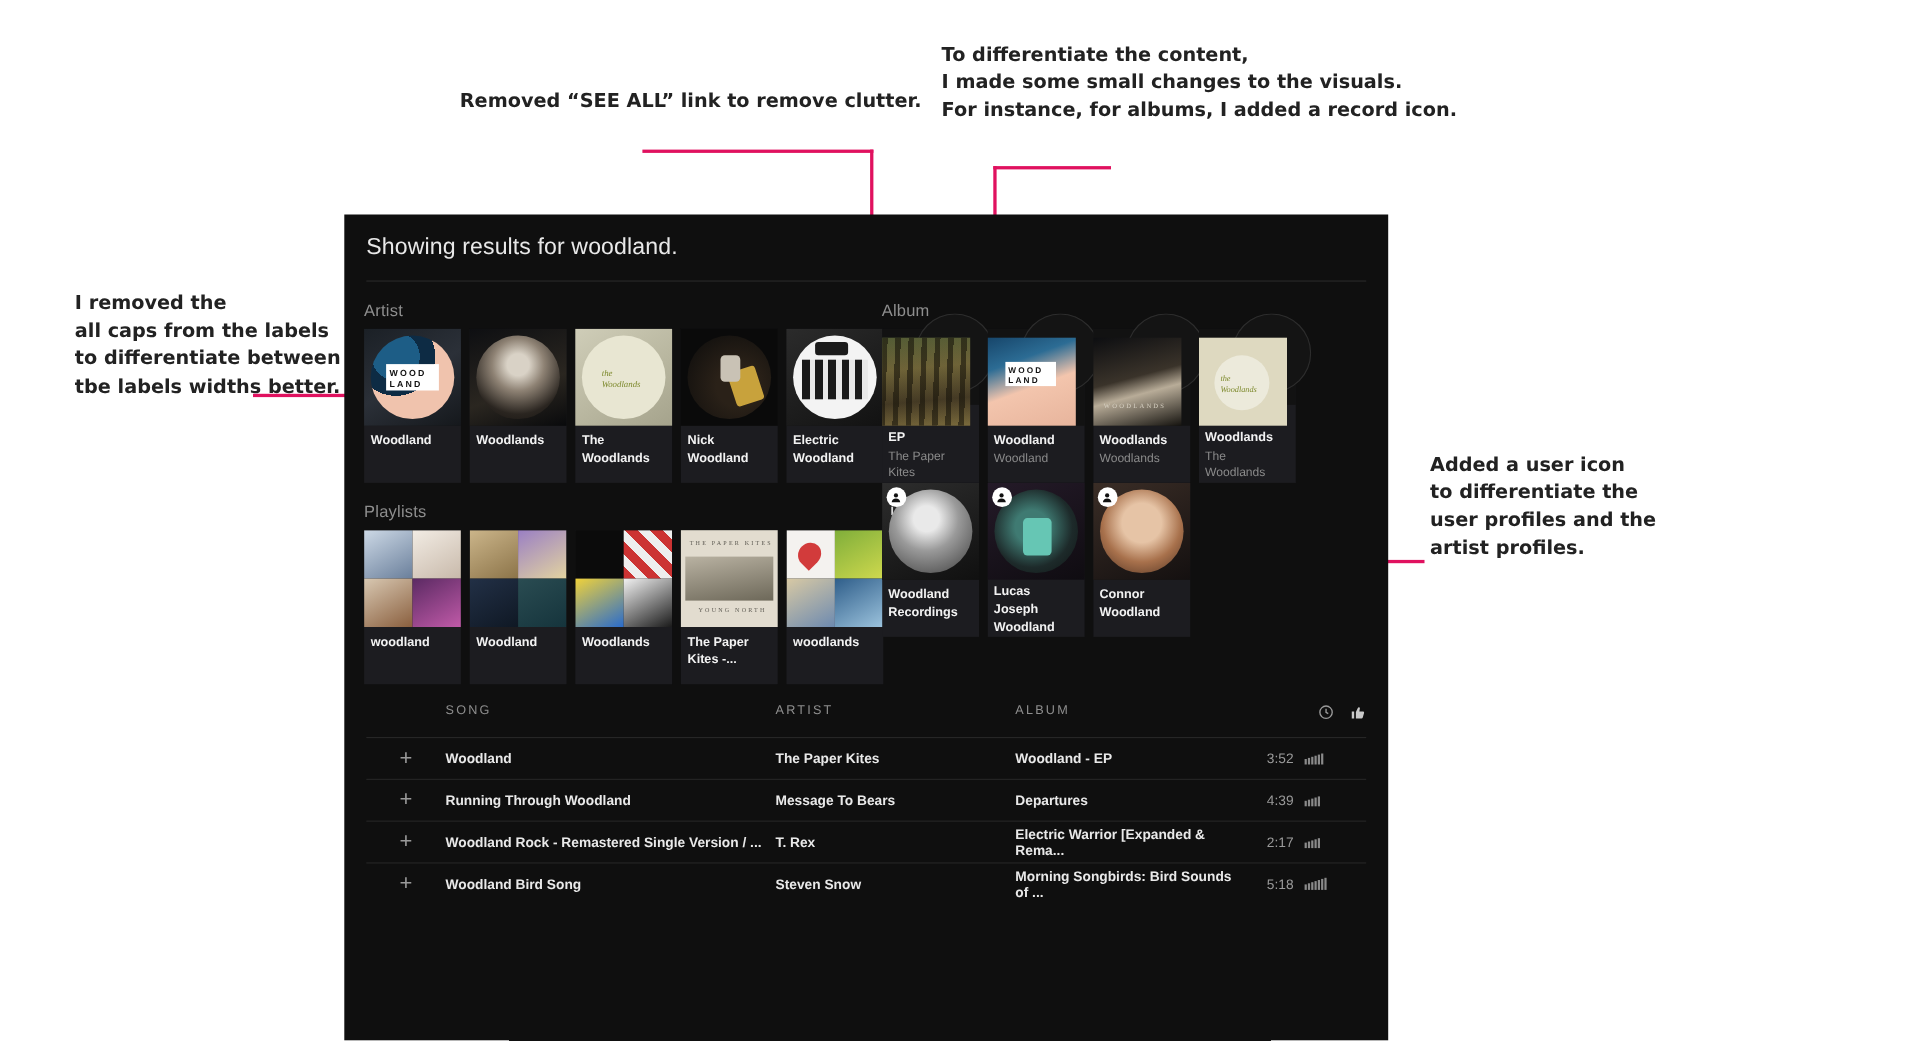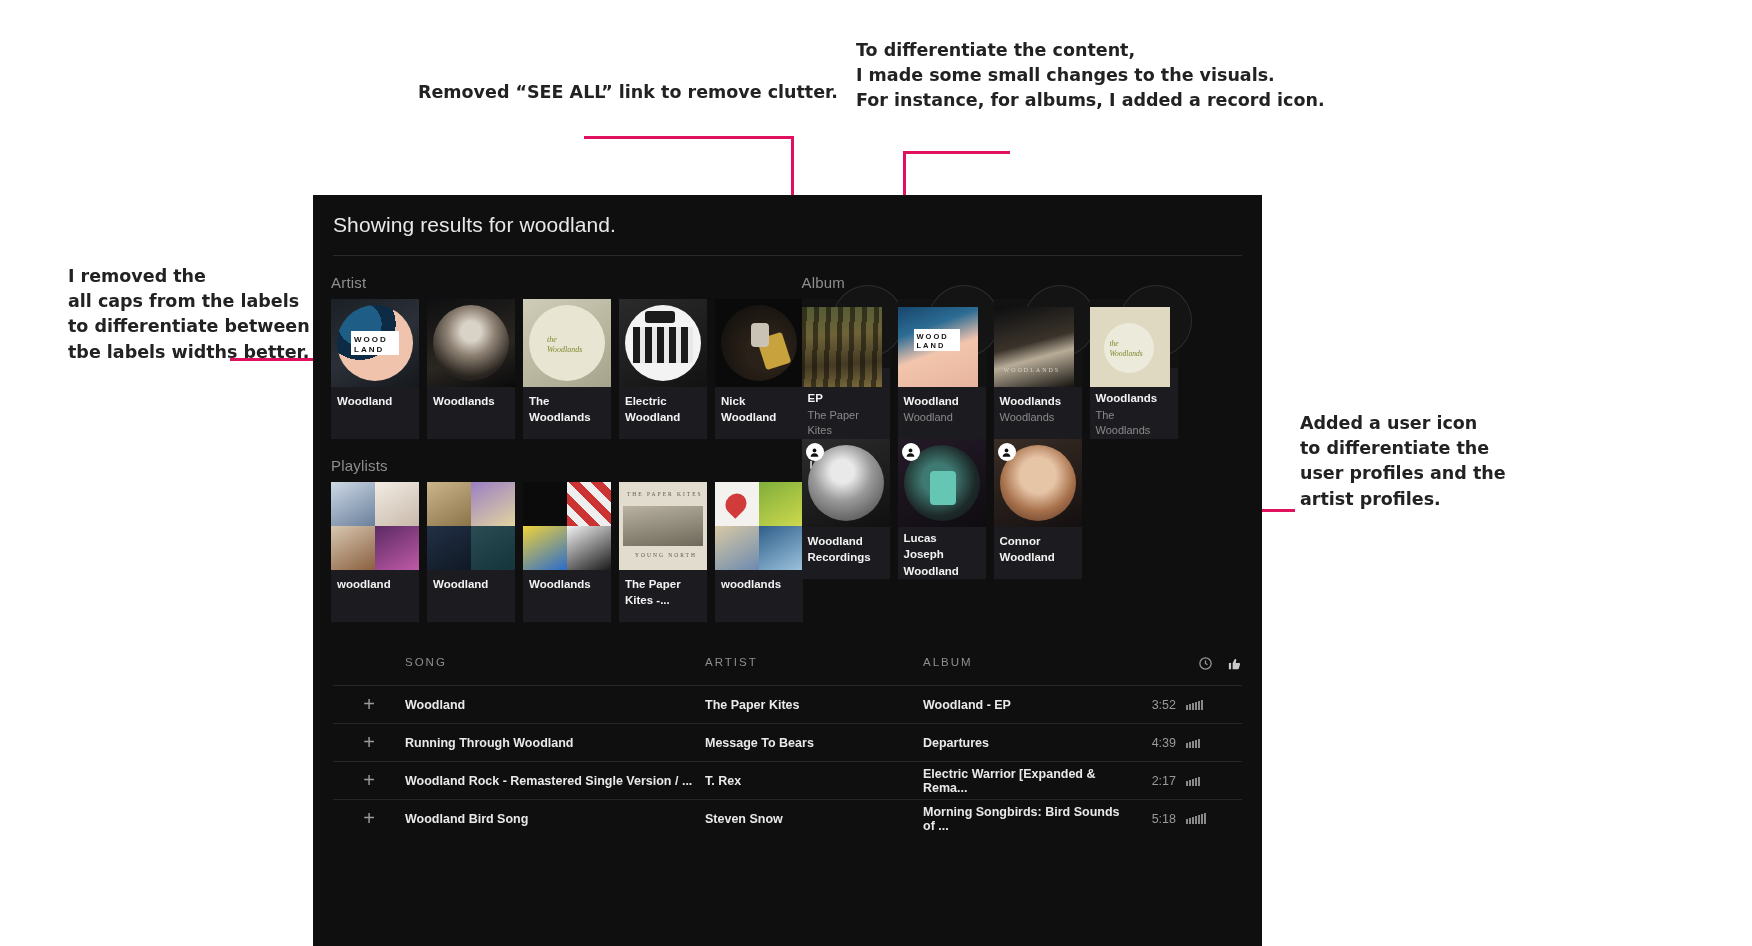--- a/index.html
+++ b/index.html
@@ -111,21 +111,21 @@
     position:absolute;left:0;top:8px;width:80px;height:80px;overflow:hidden;
   }
   
   .pbadge{
     position:absolute;left:4px;top:4px;width:18px;height:18px;border-radius:50%;
     background:#ffffff;display:flex;align-items:center;justify-content:center;z-index:5;
   }
   .pbadge svg{width:11px;height:11px;display:block;}
 
   
-  #tracks{ padding:18px 20px 0 20px;margin-top:16px; }
+  #tracks{ padding:18px 20px 0 20px; }
   .t-head{ display:flex; color:#8e8e8e; font-size:11.5px; letter-spacing:2px; padding:0 0 12px 0; }
   .t-row{
     display:flex;align-items:center;
     border-top:1px solid #262626;
     height:37px;
     color:#e9e9e9;font-size:12.5px;font-weight:bold;
   }
   .c-plus{width:72px;display:flex;justify-content:center;color:#9a9a9a;font-size:20px;font-weight:300;}
   .c-song{width:300px;}
   .c-art{width:218px;}
@@ -211,41 +211,41 @@
               <div style="position:absolute;left:18px;top:30px;color:#7e8a2e;font-size:8px;font-style:italic;font-family:'Liberation Serif',serif;line-height:1.3;">the<br>Woodlands</div>
             </div>
           </div>
           <div class="card-meta">
             <div class="card-title">The Woodlands</div>
           </div>
         </div>
 
         <div class="card tall">
           <div class="art">
+            <div class="art-inner" style="background:#0a0a0a;"></div>
+            <div class="circ" style="background:radial-gradient(circle at 60% 60%, #2a2118 0 30%, #0b0b0b 100%);">
+              <div style="position:absolute;left:40px;top:30px;width:26px;height:32px;background:#c8a23c;transform:rotate(-18deg);border-radius:3px;"></div>
+              <div style="position:absolute;left:30px;top:18px;width:18px;height:24px;background:#c9c2b5;border-radius:4px;"></div>
+            </div>
+          </div>
+          <div class="card-meta">
+            <div class="card-title">Nick Woodland</div>
+          </div>
+        </div>
+
+        <div class="card tall">
+          <div class="art">
             <div class="art-inner" style="background:linear-gradient(150deg,#2b2b2b 0%,#121212 100%);"></div>
             <div class="circ" style="background:#f3f3f3;">
               <div style="position:absolute;left:8px;top:22px;width:60px;height:36px;background:repeating-linear-gradient(90deg,#1a1a1a 0 7px,#e8e8e8 7px 12px);"></div>
               <div style="position:absolute;left:20px;top:6px;width:30px;height:12px;background:#1b1b1b;border-radius:3px;"></div>
             </div>
           </div>
           <div class="card-meta">
             <div class="card-title">Electric Woodland</div>
-          </div>
-        </div>
-
-        <div class="card tall">
-          <div class="art">
-            <div class="art-inner" style="background:#0a0a0a;"></div>
-            <div class="circ" style="background:radial-gradient(circle at 60% 60%, #2a2118 0 30%, #0b0b0b 100%);">
-              <div style="position:absolute;left:40px;top:30px;width:26px;height:32px;background:#c8a23c;transform:rotate(-18deg);border-radius:3px;"></div>
-              <div style="position:absolute;left:30px;top:18px;width:18px;height:24px;background:#c9c2b5;border-radius:4px;"></div>
-            </div>
-          </div>
-          <div class="card-meta">
-            <div class="card-title">Nick Woodland</div>
           </div>
         </div>
 
       </div>
     </div>
 
     <div class="col-half col-right">
       <div class="section-head">Album</div>
       <div class="cards">
 

